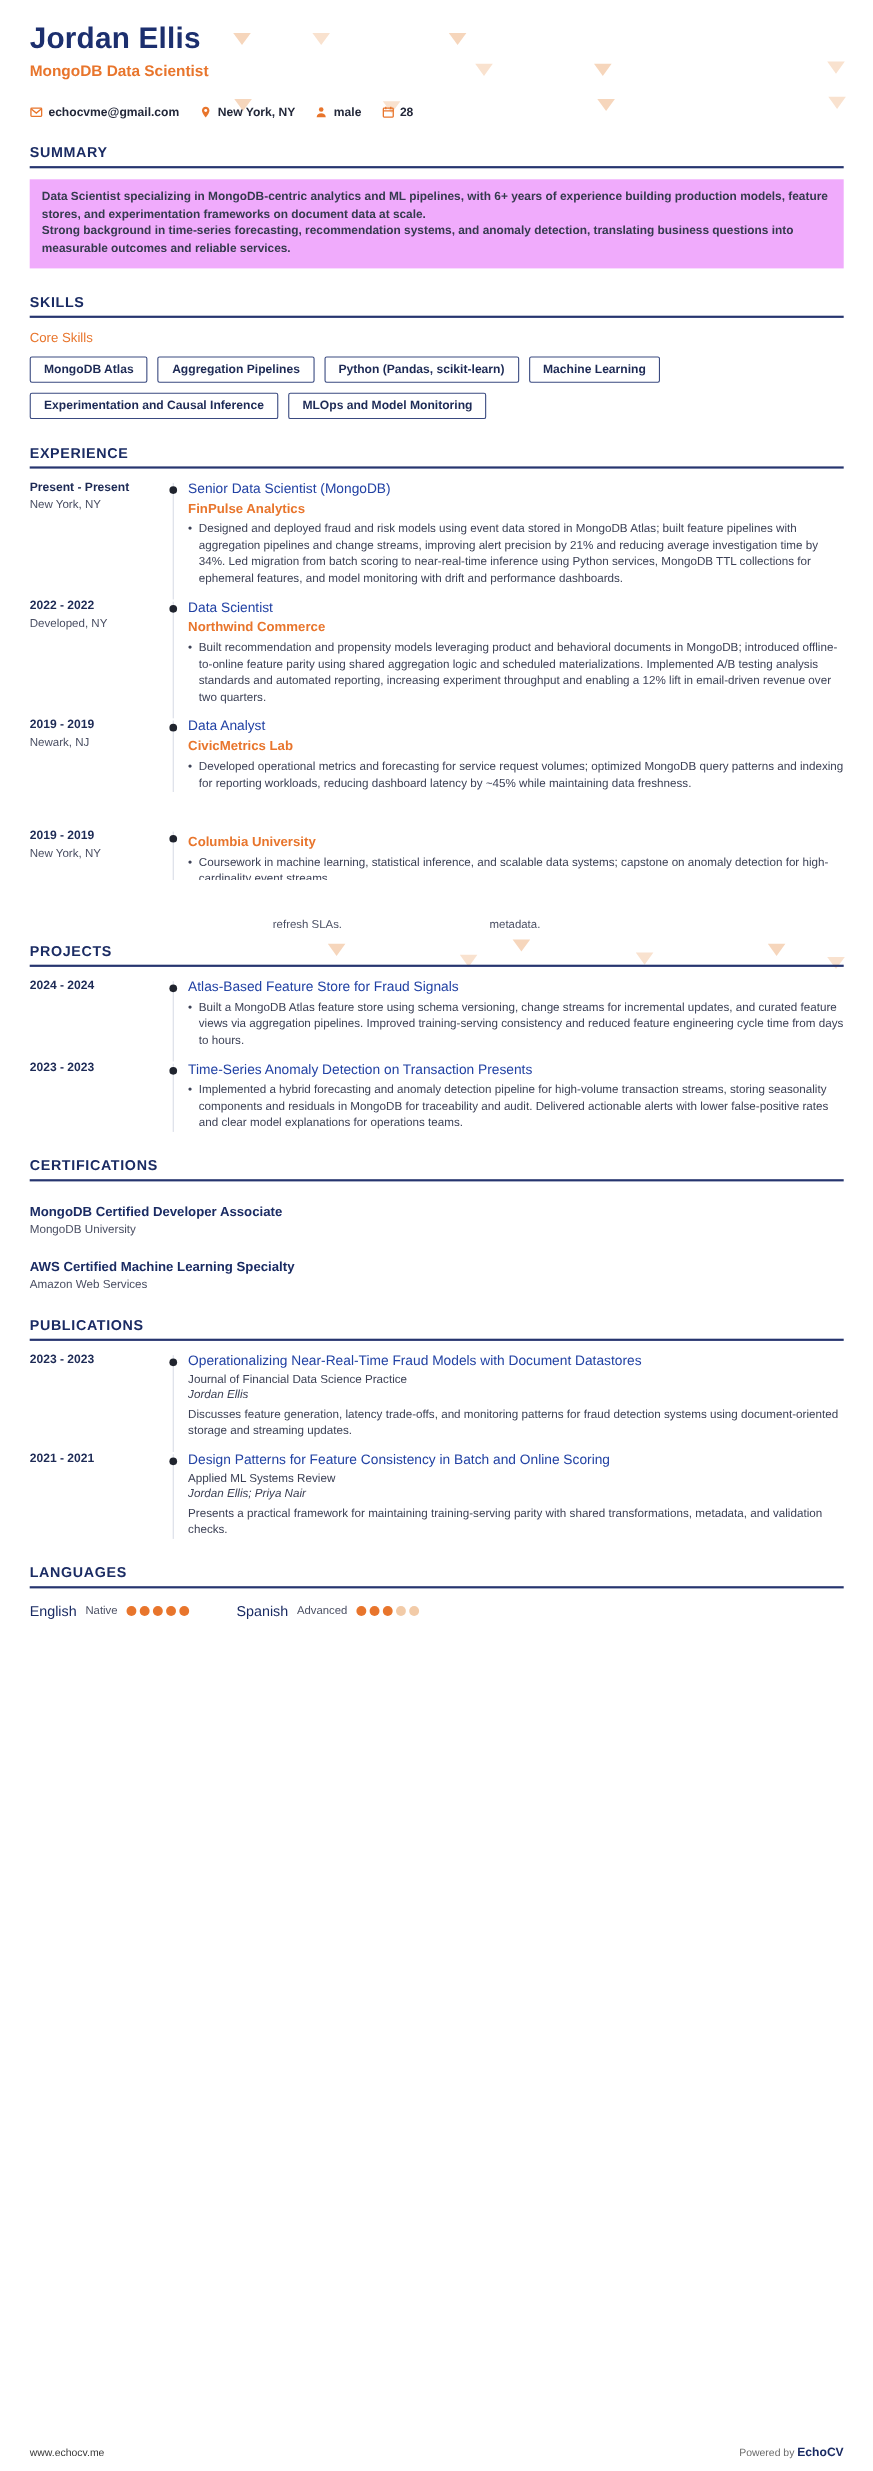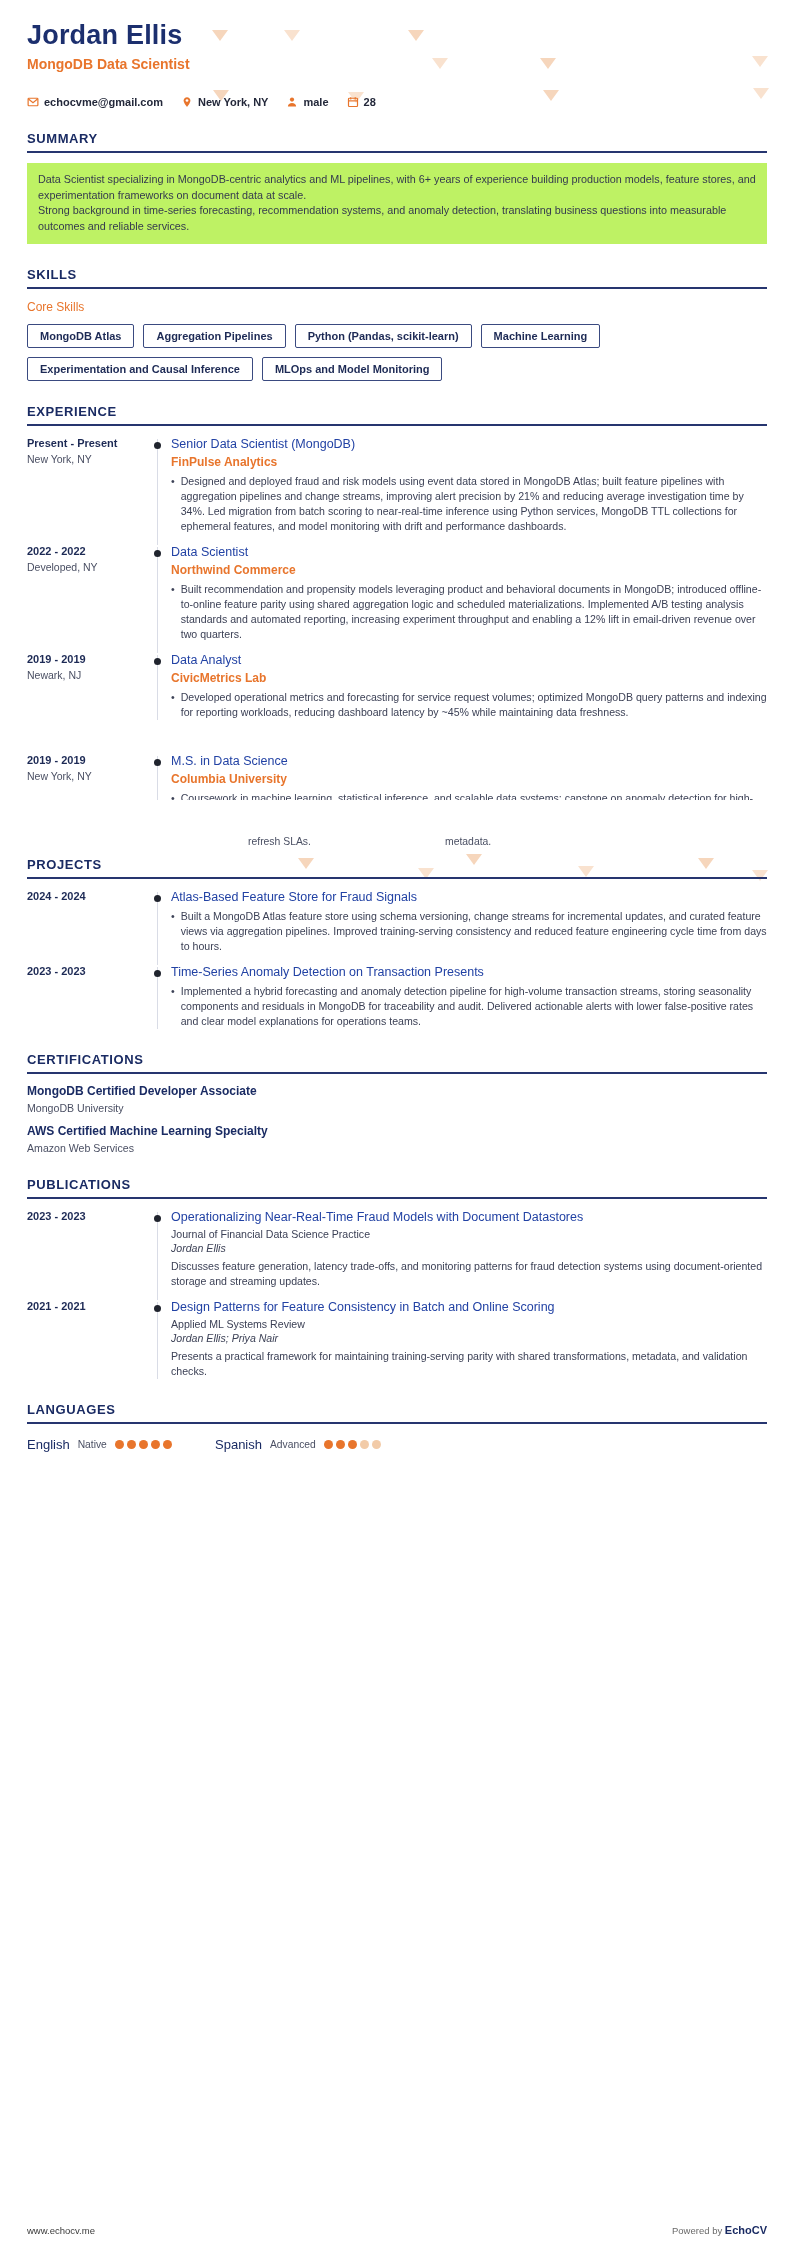--- a/index.html
+++ b/index.html
@@ -45,22 +45,22 @@
   .section { margin-top: 23px; }
   .section-heading {
     font-size: 13px; font-weight: bold; color: #1a2b63;
     letter-spacing: 0.6px;
     border-bottom: 2px solid #26356f;
     padding-bottom: 5px;
   }
 
   
   .summary-box {
-    background: #bef264; padding: 9px 11px; margin-top: 10px;
-    font-size: 10.8px; line-height: 1.45; color: #343a4e;
+    background: #f0abfc; padding: 9px 11px; margin-top: 10px;
+    font-size: 10.8px; line-height: 1.45; color: #343a4e; font-weight: bold;
   }
   .summary-box p + p { margin-top: 0; }
 
   
   .skills-group-label { color: #e8752c; font-size: 12px; margin-top: 11px; }
   .chips { display: flex; flex-wrap: wrap; gap: 9px; margin-top: 10px; }
   .chip {
     border: 1px solid #3a4a80; color: #1d2a55; font-size: 11px; font-weight: bold;
     padding: 5px 12px; border-radius: 2px; background: #fff;
   }
@@ -83,21 +83,21 @@
   .company { color: #e8752c; font-weight: bold; font-size: 12px; margin-top: 4px; }
   .bullets { margin-top: 5px; }
   .bullet { display: flex; gap: 6px; font-size: 10.6px; line-height: 1.42; color: #3c4156; margin-top: 2px; }
   .bullet .marker { flex: none; }
 
   
   .cont-grid { display: grid; grid-template-columns: repeat(4, 1fr); column-gap: 12px; gap: 48px; }
   .cont-text { margin-left: 24px; font-size: 10.4px; color: #4a4f63; }
 
   
-  .cert { margin-top: 10px; }
+  .cert { margin-top: 20px; }
   .cert-name { font-weight: bold; color: #1a2b63; font-size: 12px; }
   .cert-issuer { font-size: 10.6px; color: #4a4f63; margin-top: 4px; }
 
   
   .pub-journal { font-size: 10.6px; color: #3c4156; margin-top: 4px; }
   .pub-authors { font-size: 10.6px; color: #3c4156; font-style: italic; margin-top: 2px; }
   .pub-desc { font-size: 10.6px; color: #3c4156; line-height: 1.42; margin-top: 5px; }
 
   
   .lang-grid { display: grid; grid-template-columns: repeat(4, 1fr); column-gap: 12px; margin-top: 13px; }
@@ -252,21 +252,20 @@
 
   <div class="section">
 
     <div class="entry">
       <div>
         <div class="dates">2019 - 2019</div>
         <div class="loc">New York, NY</div>
       </div>
       <div class="timeline"></div>
       <div>
-        <div class="role">M.S. in Data Science</div>
         <div class="company">Columbia University</div>
         <div class="bullets">
           <div class="bullet">
             <span class="marker">•</span>
             <span>Coursework in machine learning, statistical inference, and scalable data systems; capstone on anomaly detection for high-cardinality event streams.</span>
           </div>
         </div>
       </div>
     </div>
 

